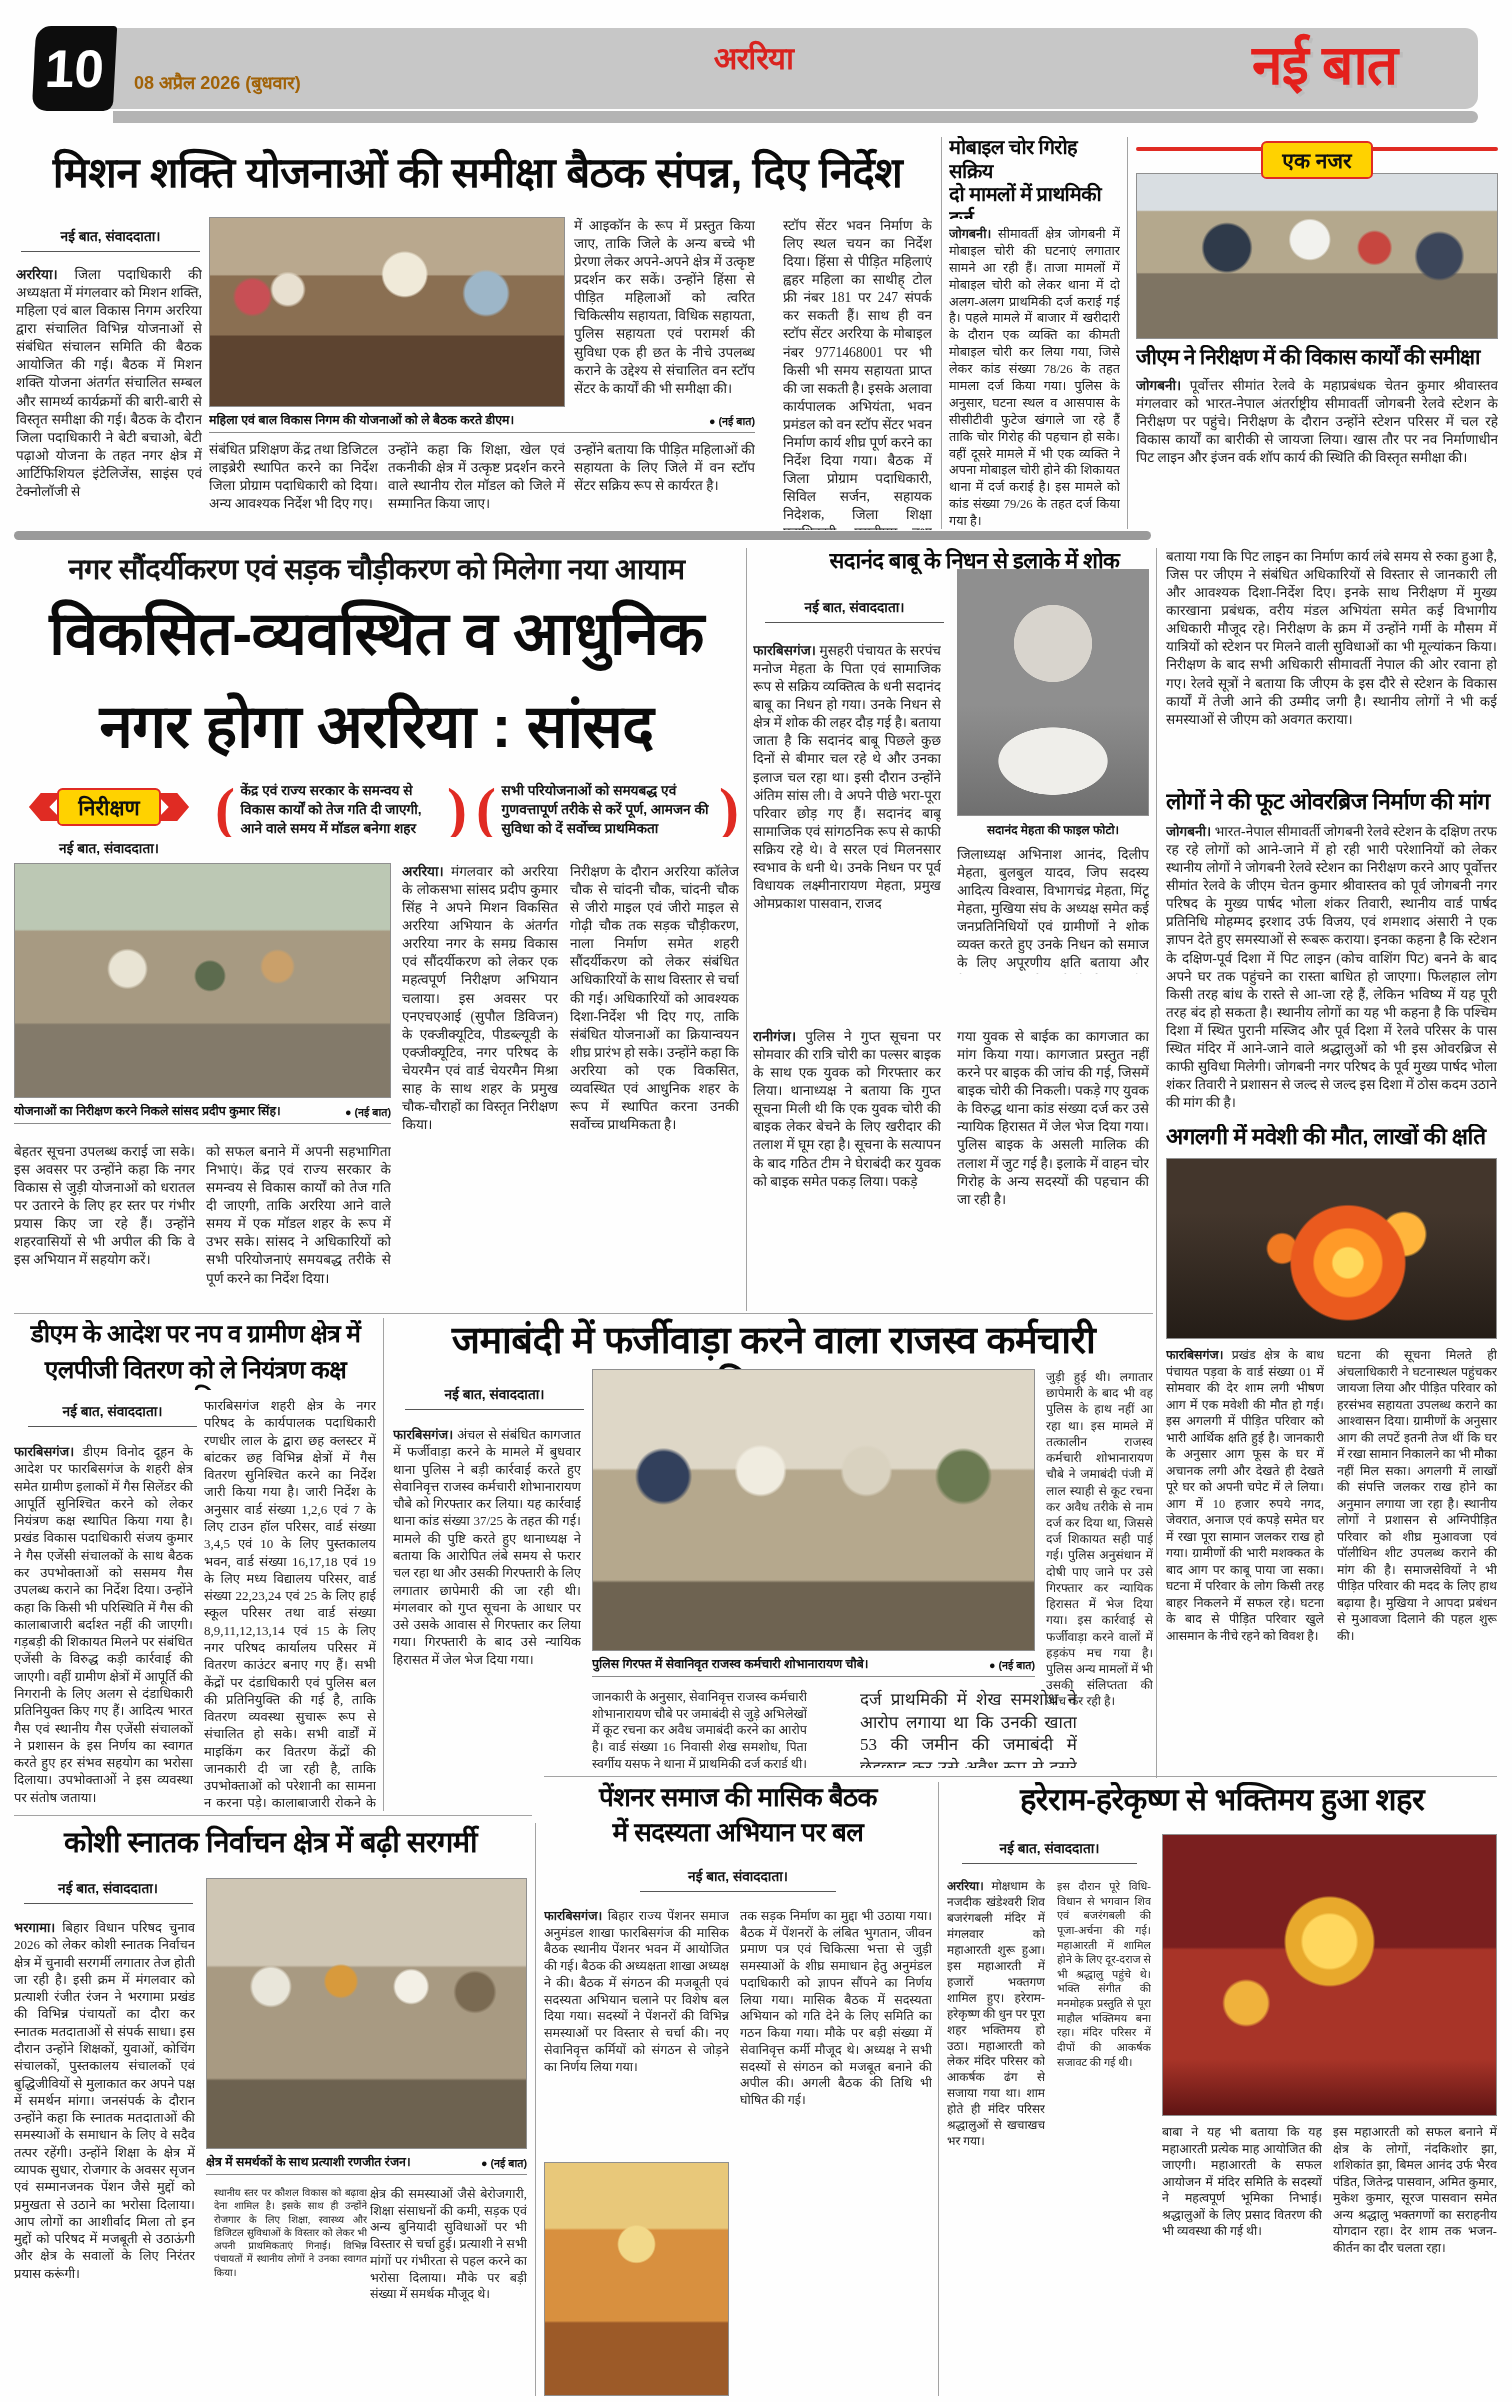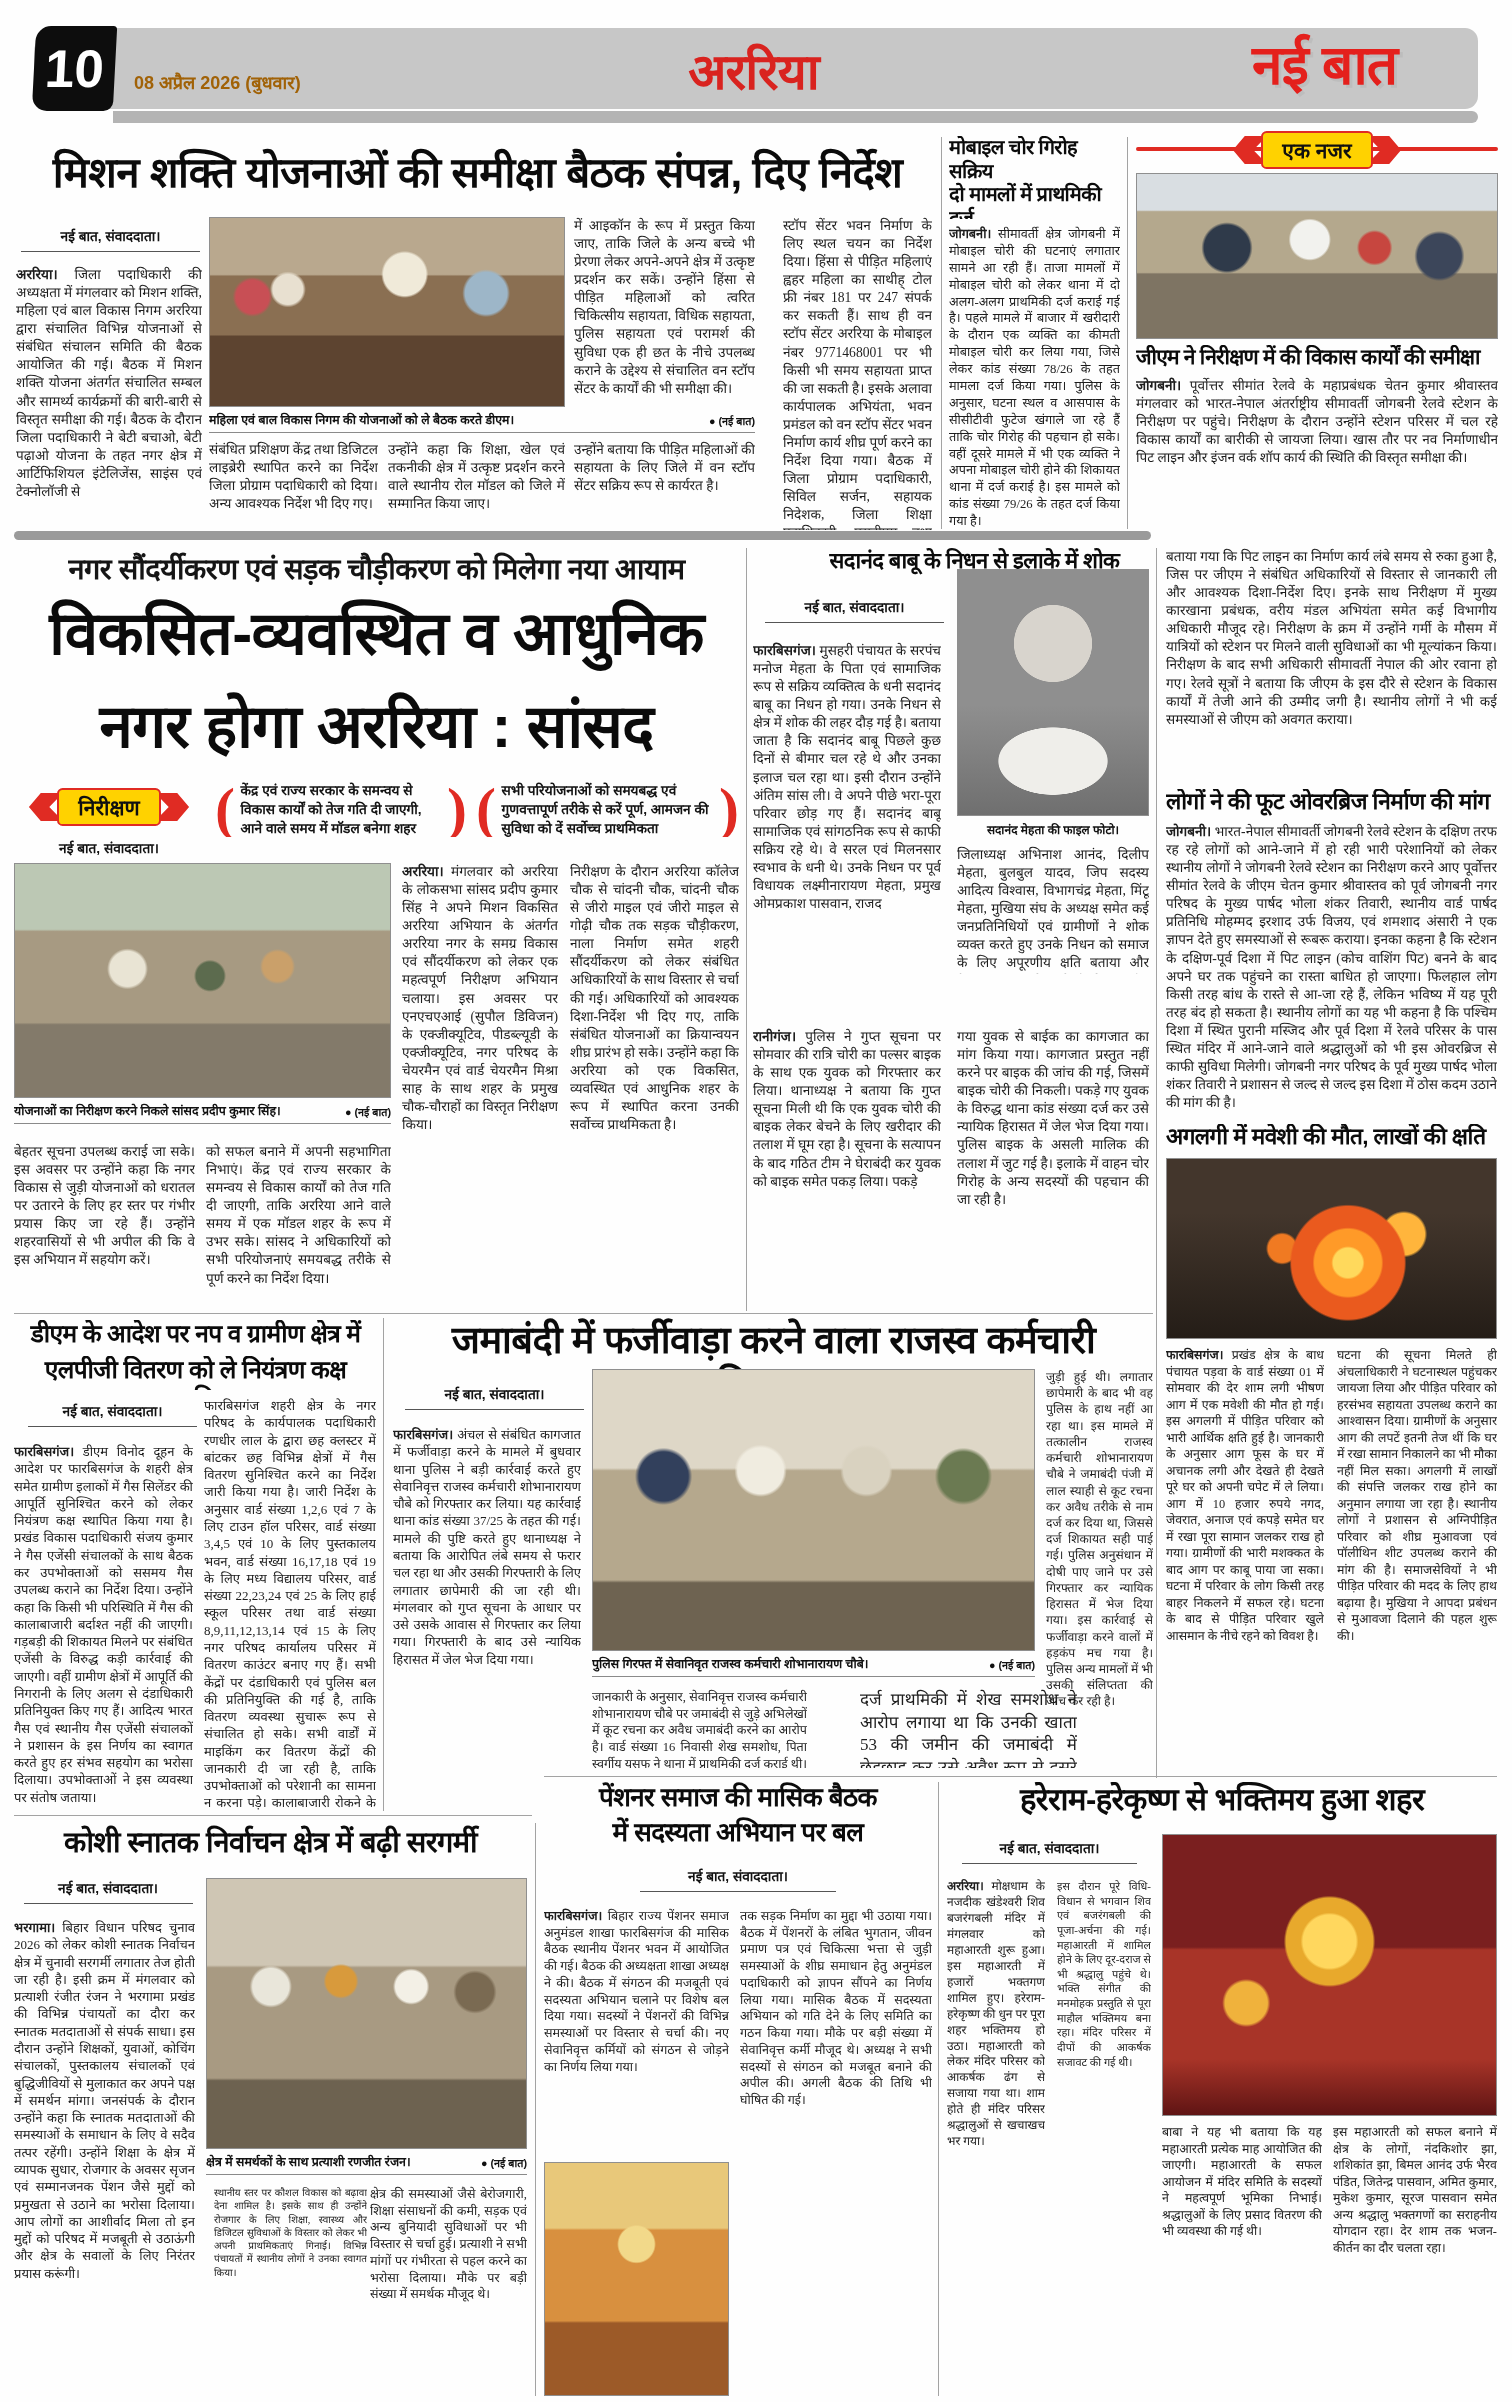--- a/index.html
+++ b/index.html
@@ -4,21 +4,21 @@
 <style>
   html,body{margin:0;padding:0;background:#e9e9e9;}
   .page{position:relative;width:1512px;height:2402px;background:#fefefe;overflow:hidden;
         font-family:"Liberation Sans","DejaVu Sans",sans-serif;color:#111;}
   
   .hband{position:absolute;background:#c7c7c7;border-radius:24.5px 13px 13px 24.5px;}
   .hstrip{position:absolute;background:#b4b4b4;border-radius:0 7.5px 7.5px 0;}
   .numblock{position:absolute;background:#0d0d0d;border-radius:15px 3.8px 9.4px 15px;transform:skewX(-3deg);
             display:flex;align-items:center;justify-content:center;color:#fff;font-weight:800;font-size:53px;}
   .edate{position:absolute;font-weight:700;font-size:18px;color:#a16207;}
-  .section-title{position:absolute;text-align:center;font-weight:800;font-size:50px;color:#d9231f;letter-spacing:-0.9px;}
+  .section-title{position:absolute;text-align:center;font-weight:800;font-size:31px;color:#d9231f;letter-spacing:-0.9px;}
   .masthead{position:absolute;font-weight:800;font-size:55px;color:#e4201c;letter-spacing:-0.9px;
             text-shadow:2.8px 2.8px 0 #bdbdbd;}
   
   .hl{position:absolute;font-weight:800;color:#0b0b0b;letter-spacing:-0.6px;line-height:1.18;text-align:center;overflow:hidden;}
   .hl.left{text-align:left;}
   .kicker{position:absolute;font-weight:800;color:#151515;letter-spacing:-0.5px;text-align:center;overflow:hidden;}
   
   .bd{position:absolute;font-family:"Liberation Serif","DejaVu Serif",serif;font-size:13.6px;line-height:1.33;
       text-align:justify;color:#1d1d1d;overflow:hidden;}
   .bd b{font-weight:700;}
@@ -122,21 +122,21 @@
 
   <div class="vr" style="left:941px;top:137px;height:392px;"></div>
   <div class="hl left" style="left:949px;top:136px;width:169px;height:83px;font-size:20px;">
     <span>मोबाइल चोर गिरोह सक्रिय</span><br>
     <span>दो मामलों में प्राथमिकी दर्ज</span>
   </div>
   <div class="bd" style="left:949px;top:226px;width:171px;height:303px;font-size:12.7px;"><b>जोगबनी।</b> <span>सीमावर्ती क्षेत्र जोगबनी में मोबाइल चोरी की घटनाएं लगातार सामने आ रही हैं। ताजा मामलों में मोबाइल चोरी को लेकर थाना में दो अलग-अलग प्राथमिकी दर्ज कराई गई है। पहले मामले में बाजार में खरीदारी के दौरान एक व्यक्ति का कीमती मोबाइल चोरी कर लिया गया, जिसे लेकर कांड संख्या 78/26 के तहत मामला दर्ज किया गया। पुलिस के अनुसार, घटना स्थल व आसपास के सीसीटीवी फुटेज खंगाले जा रहे हैं ताकि चोर गिरोह की पहचान हो सके। वहीं दूसरे मामले में भी एक व्यक्ति ने अपना मोबाइल चोरी होने की शिकायत थाना में दर्ज कराई है। इस मामले को कांड संख्या 79/26 के तहत दर्ज किया गया है।</span></div>
   <div class="vr" style="left:1127px;top:137px;height:392px;"></div>
 
   <div class="flagline" style="left:1136px;top:147px;width:362px;"></div>
-  <div class="flag" style="left:1136px;top:132px;width:362px;height:36px;">
+  <div class="flag" style="left:1136px;top:142px;width:362px;height:36px;flex-direction:column;">
     <span class="arr arrL"></span>
     <span class="box">एक नजर</span>
     <span class="arr arrR"></span>
   </div>
   <div class="photo ph-crowd" style="left:1136px;top:173px;width:362px;height:166px;"></div>
   <div class="hl left" style="left:1136px;top:345px;width:362px;height:28px;font-size:21px;letter-spacing:-0.8px;">जीएम ने निरीक्षण में की विकास कार्यों की समीक्षा</div>
   <div class="bd" style="left:1136px;top:377px;width:362px;height:153px;"><b>जोगबनी।</b> <span>पूर्वोत्तर सीमांत रेलवे के महाप्रबंधक चेतन कुमार श्रीवास्तव मंगलवार को भारत-नेपाल अंतर्राष्ट्रीय सीमावर्ती जोगबनी रेलवे स्टेशन के निरीक्षण पर पहुंचे। निरीक्षण के दौरान उन्होंने स्टेशन परिसर में चल रहे विकास कार्यों का बारीकी से जायजा लिया। खास तौर पर नव निर्माणाधीन पिट लाइन और इंजन वर्क शॉप कार्य की स्थिति की विस्तृत समीक्षा की।</span></div>
 
   <div class="graybar" style="left:14px;top:531px;width:1137px;"></div>
 

